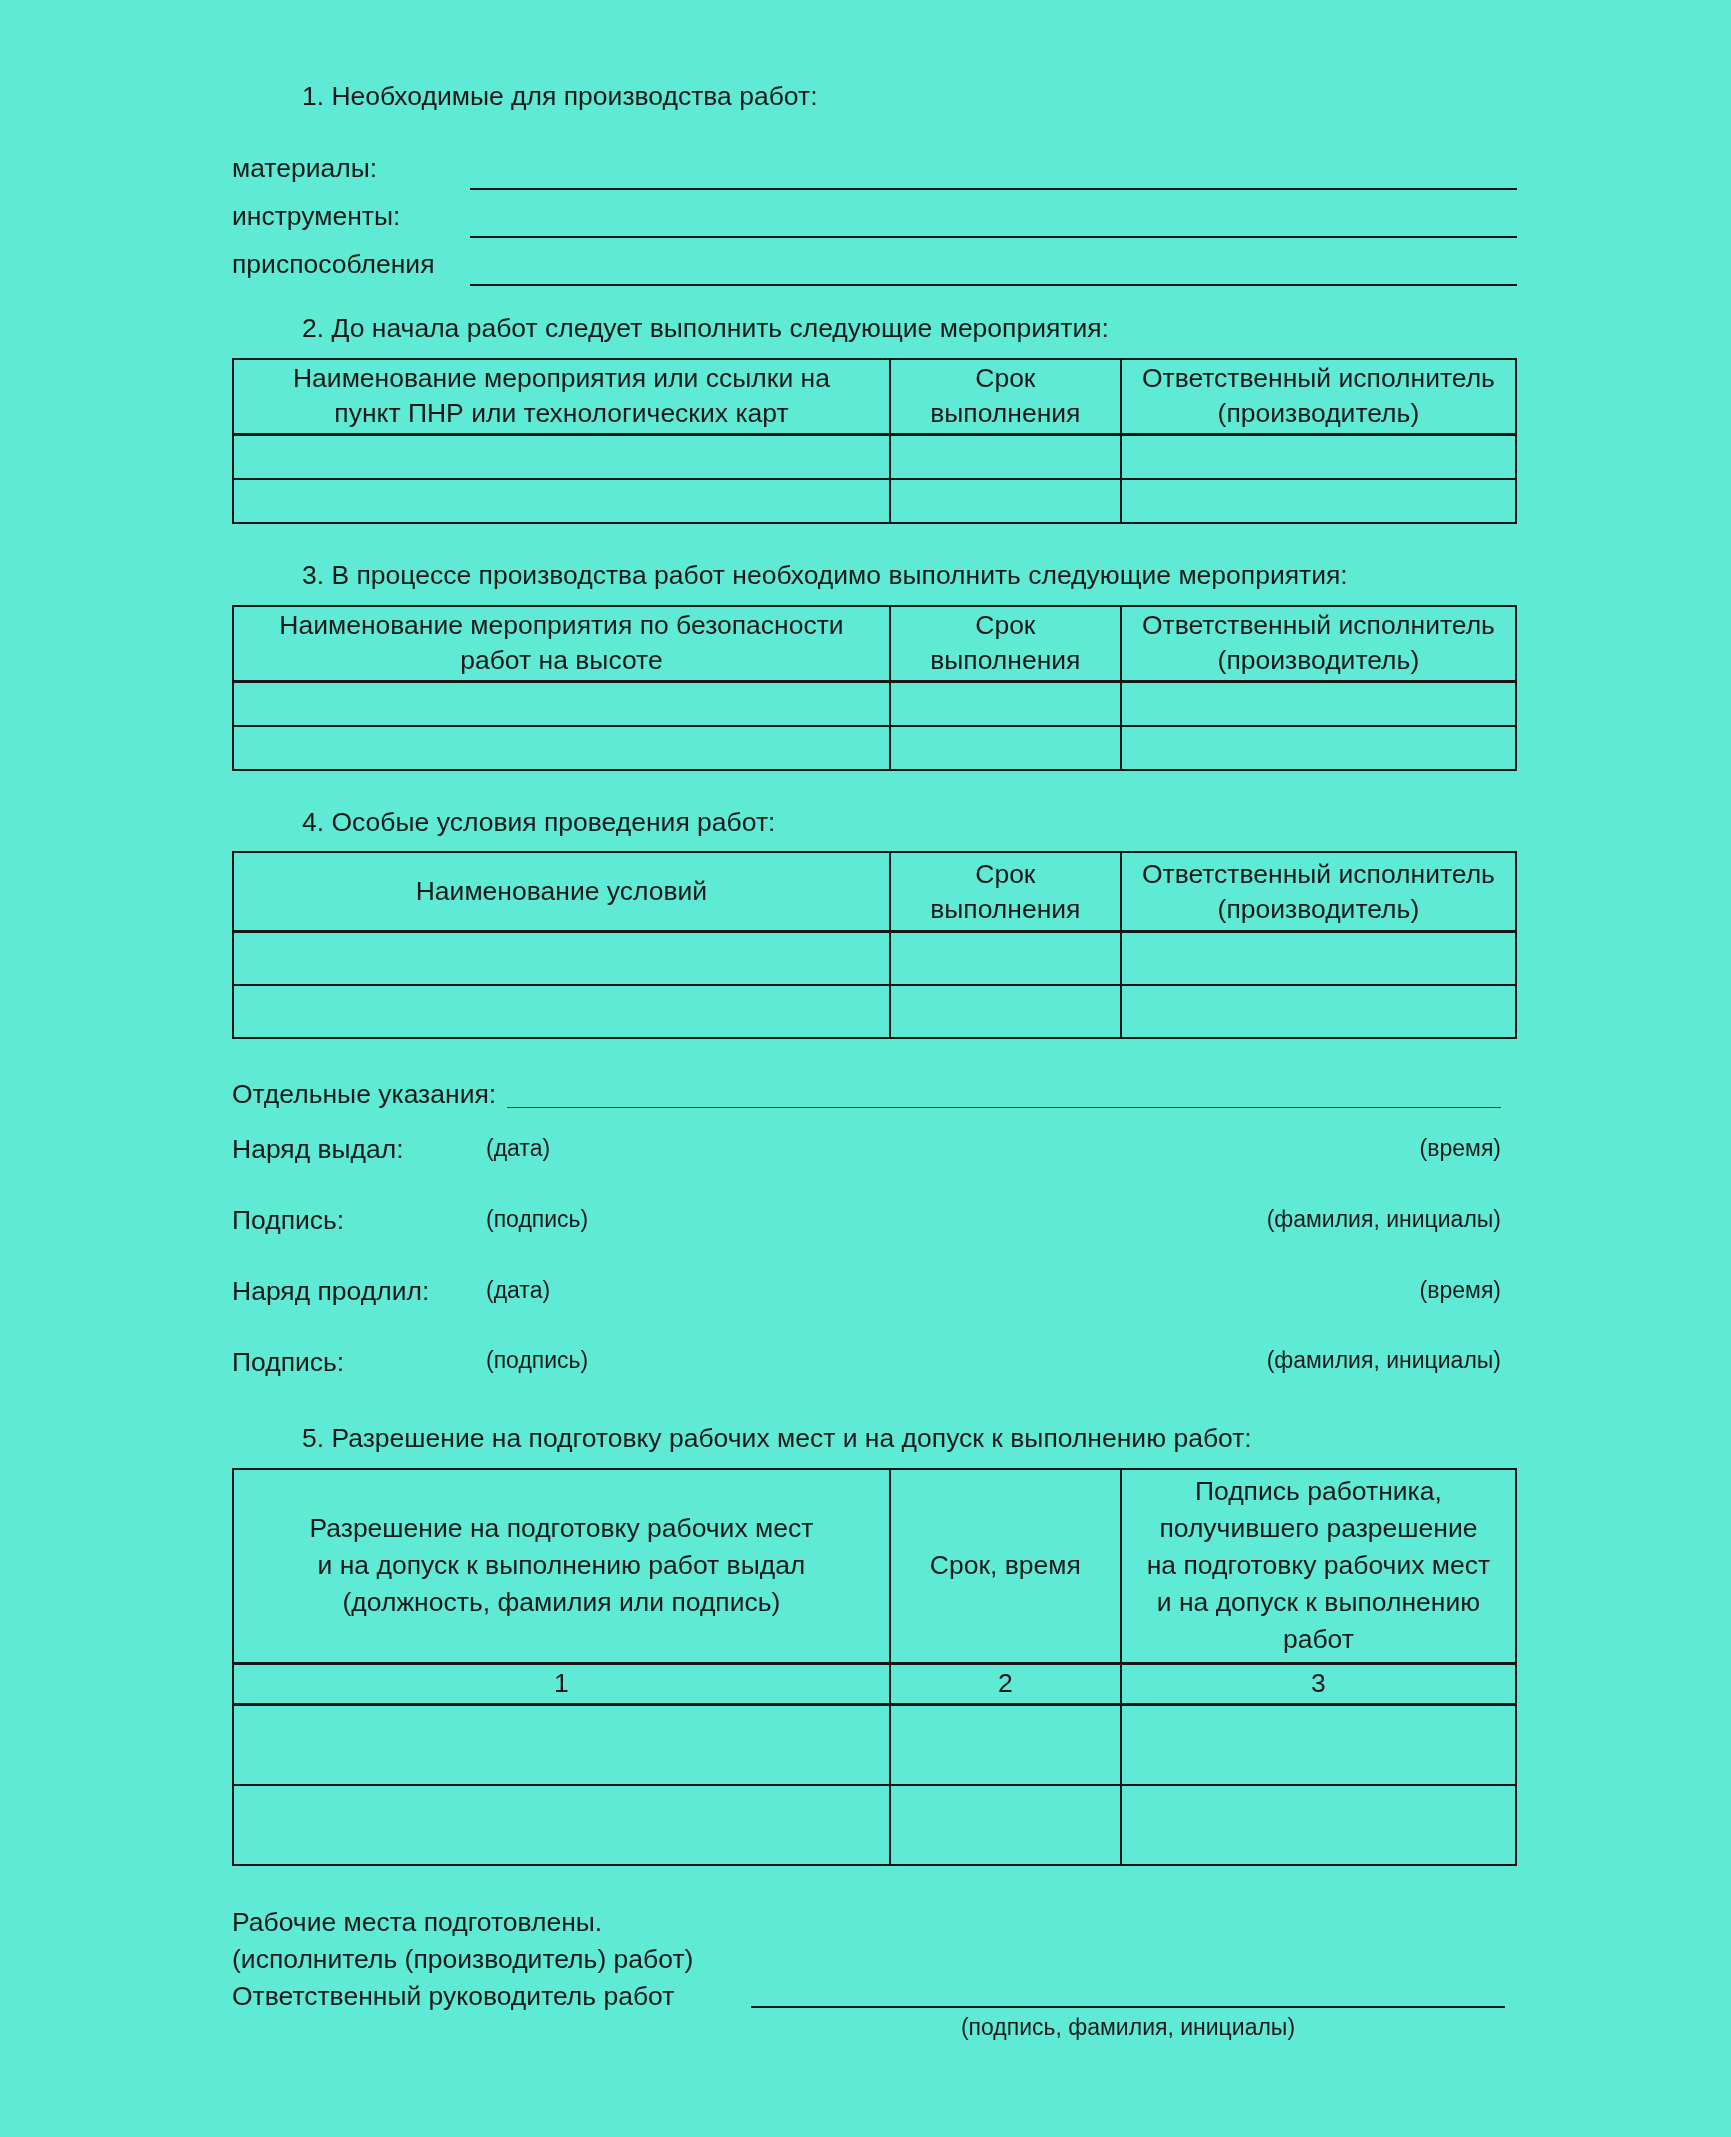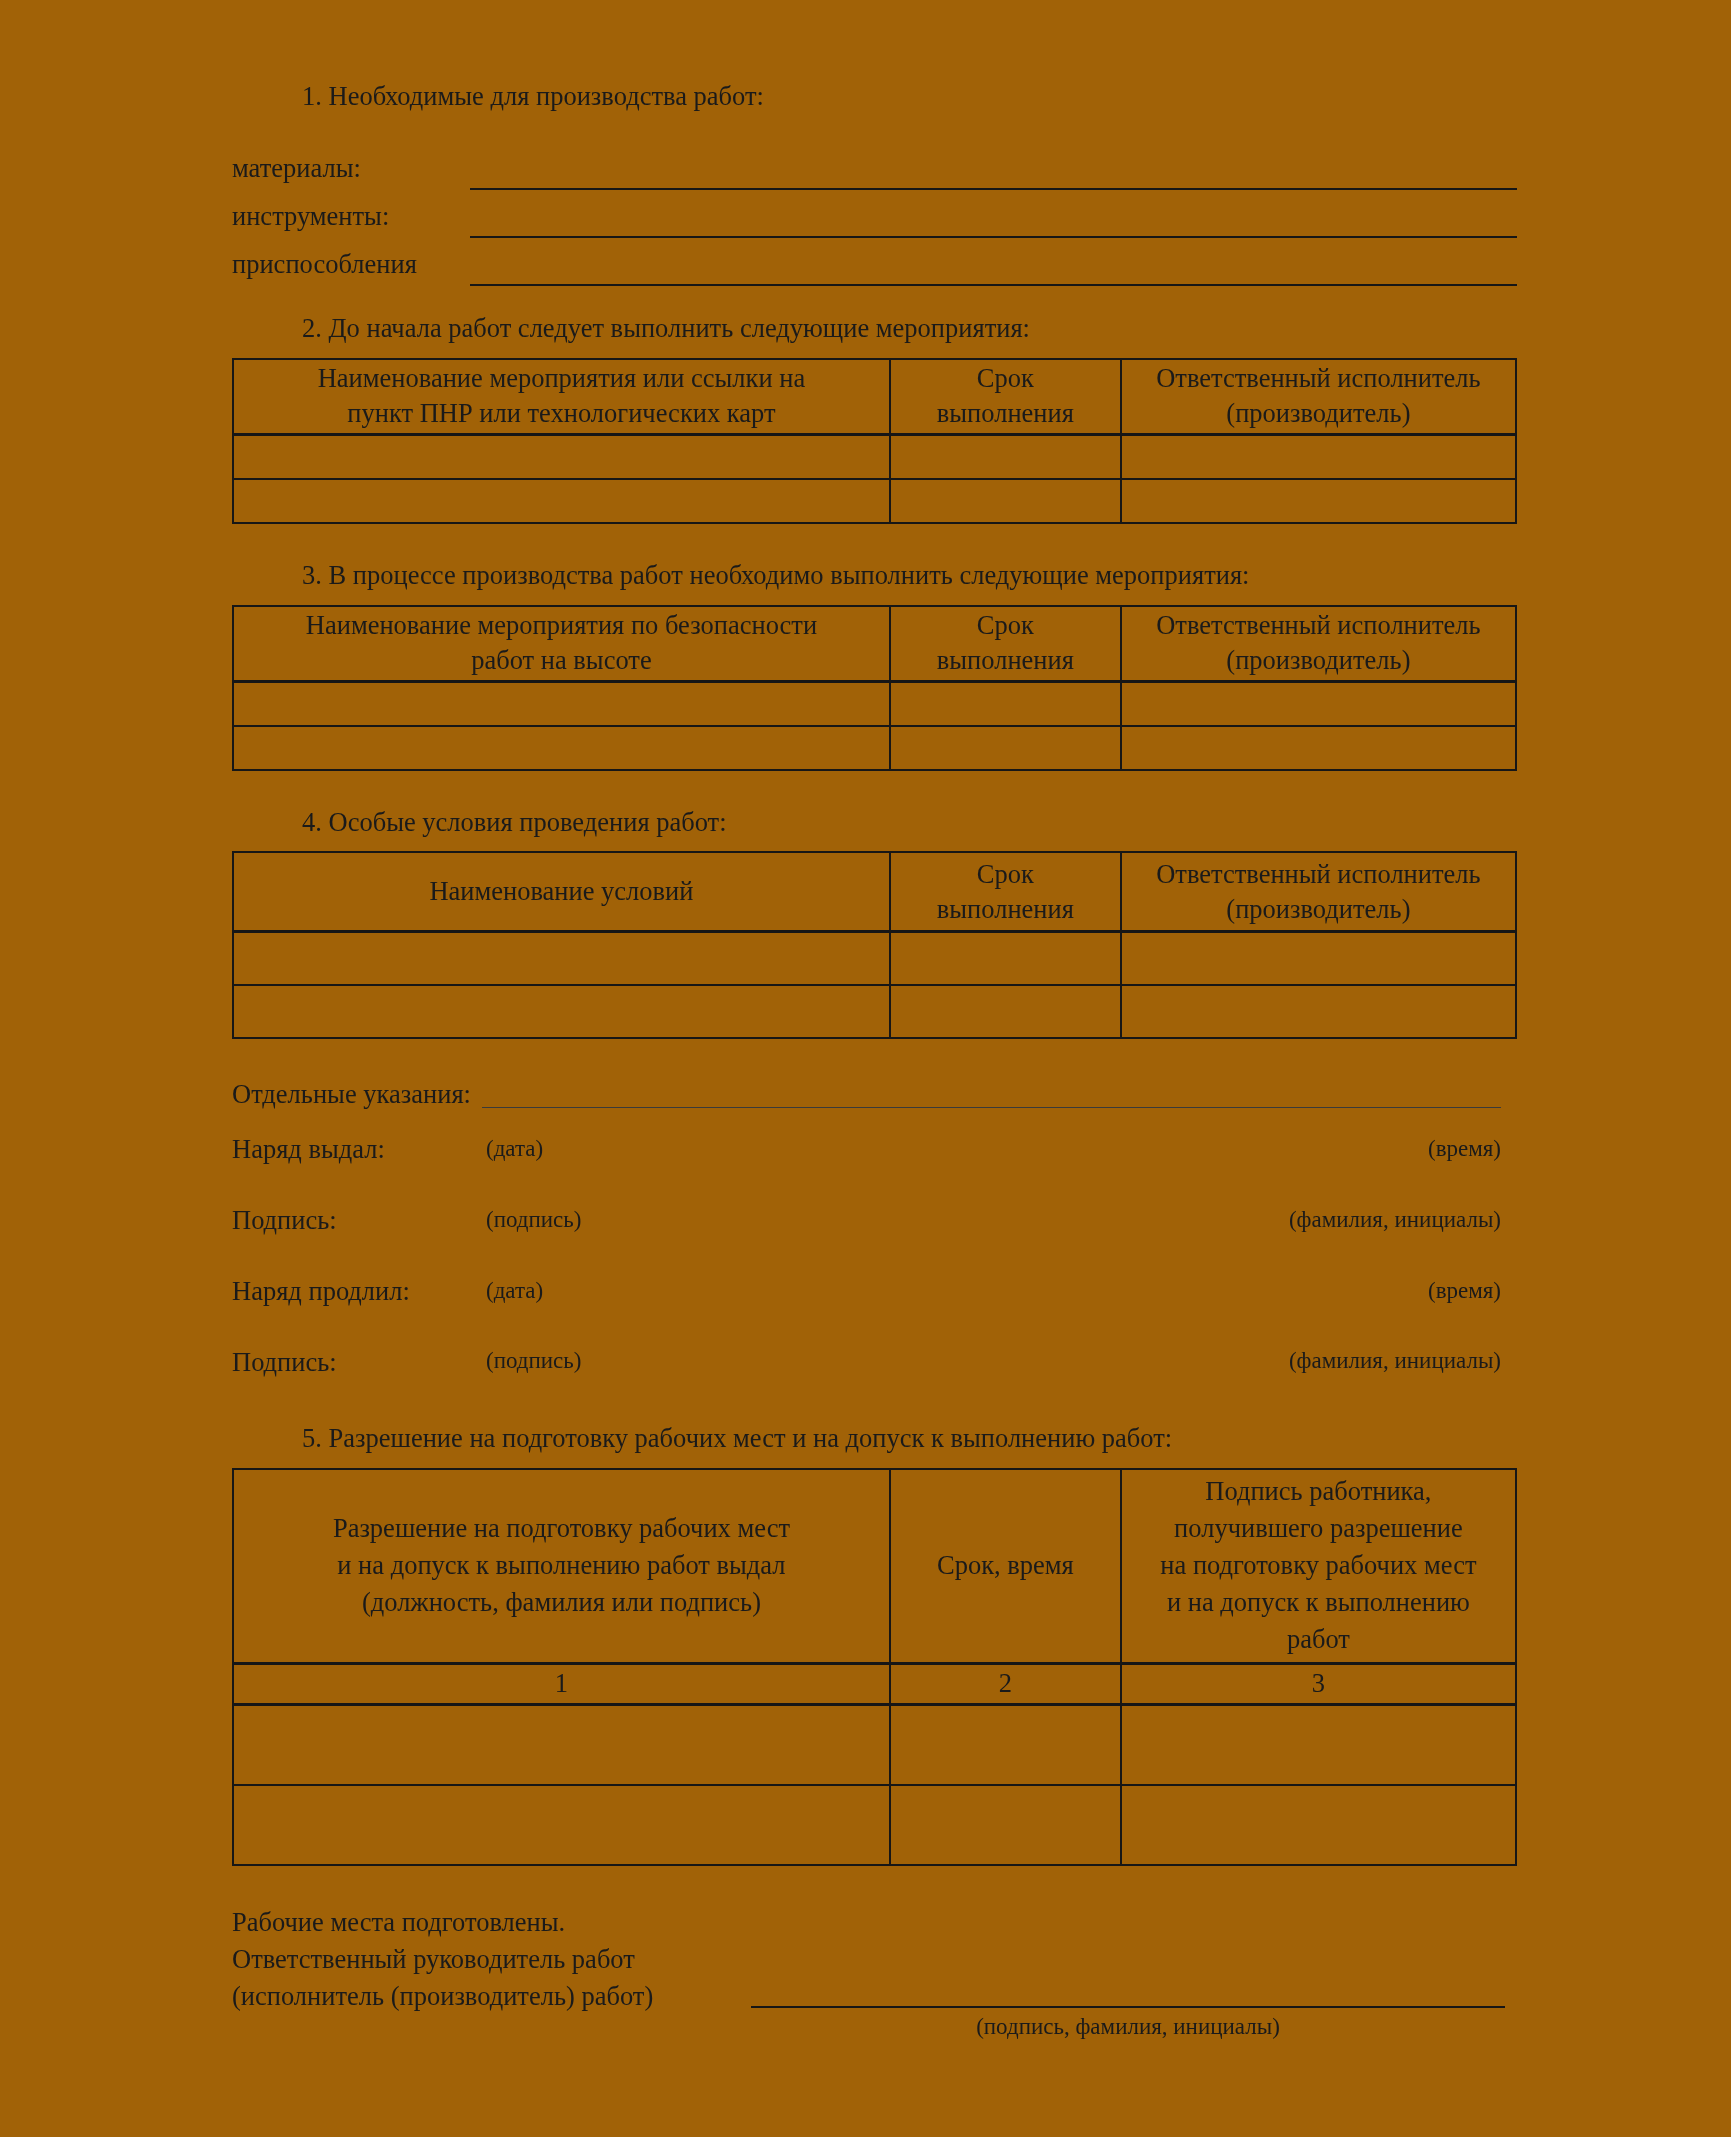--- a/index.html
+++ b/index.html
@@ -1,18 +1,18 @@
 <!DOCTYPE html>
 <html style="font-size:14.6px"><head>
 <meta charset="utf-8">
 <style>
   html,body{margin:0;padding:0;background:#e8e8e8;}
   .page{
-    width:1732px;height:2137px;background:#a16207;color:#1a1a1a;
-    font-family:Liberation Serif, serif;font-size:26.5px;
+    width:1732px;height:2137px;background:#5eead4;color:#1a1a1a;
+    font-family:Liberation Sans, sans-serif;font-size:26.5px;
     position:relative;overflow:hidden;margin:0 auto;
   }
   .content{margin-left:232px;width:1285px;}
 
   .sec-title{margin:0;text-indent:70px;line-height:33px;}
   #title1{margin-top:80px;}
   #title2{margin-top:24px;}
   #title3{margin-top:35px;}
   #title4{margin-top:35px;}
   #title5{margin-top:18.3px;}
@@ -262,22 +262,22 @@
           <td></td>
           <td></td>
           <td></td>
         </tr>
       </tbody>
     </table>
 
     <div class="footer">
       <div class="footer-text">
         <div>Рабочие места подготовлены.</div>
+        <div>(исполнитель (производитель) работ)</div>
         <div>Ответственный руководитель работ</div>
-        <div>(исполнитель (производитель) работ)</div>
       </div>
       <div class="fline"></div>
       <div class="fcap">(подпись, фамилия, инициалы)</div>
     </div>
 
   </div>
 </div>
 
 
 </body></html>

